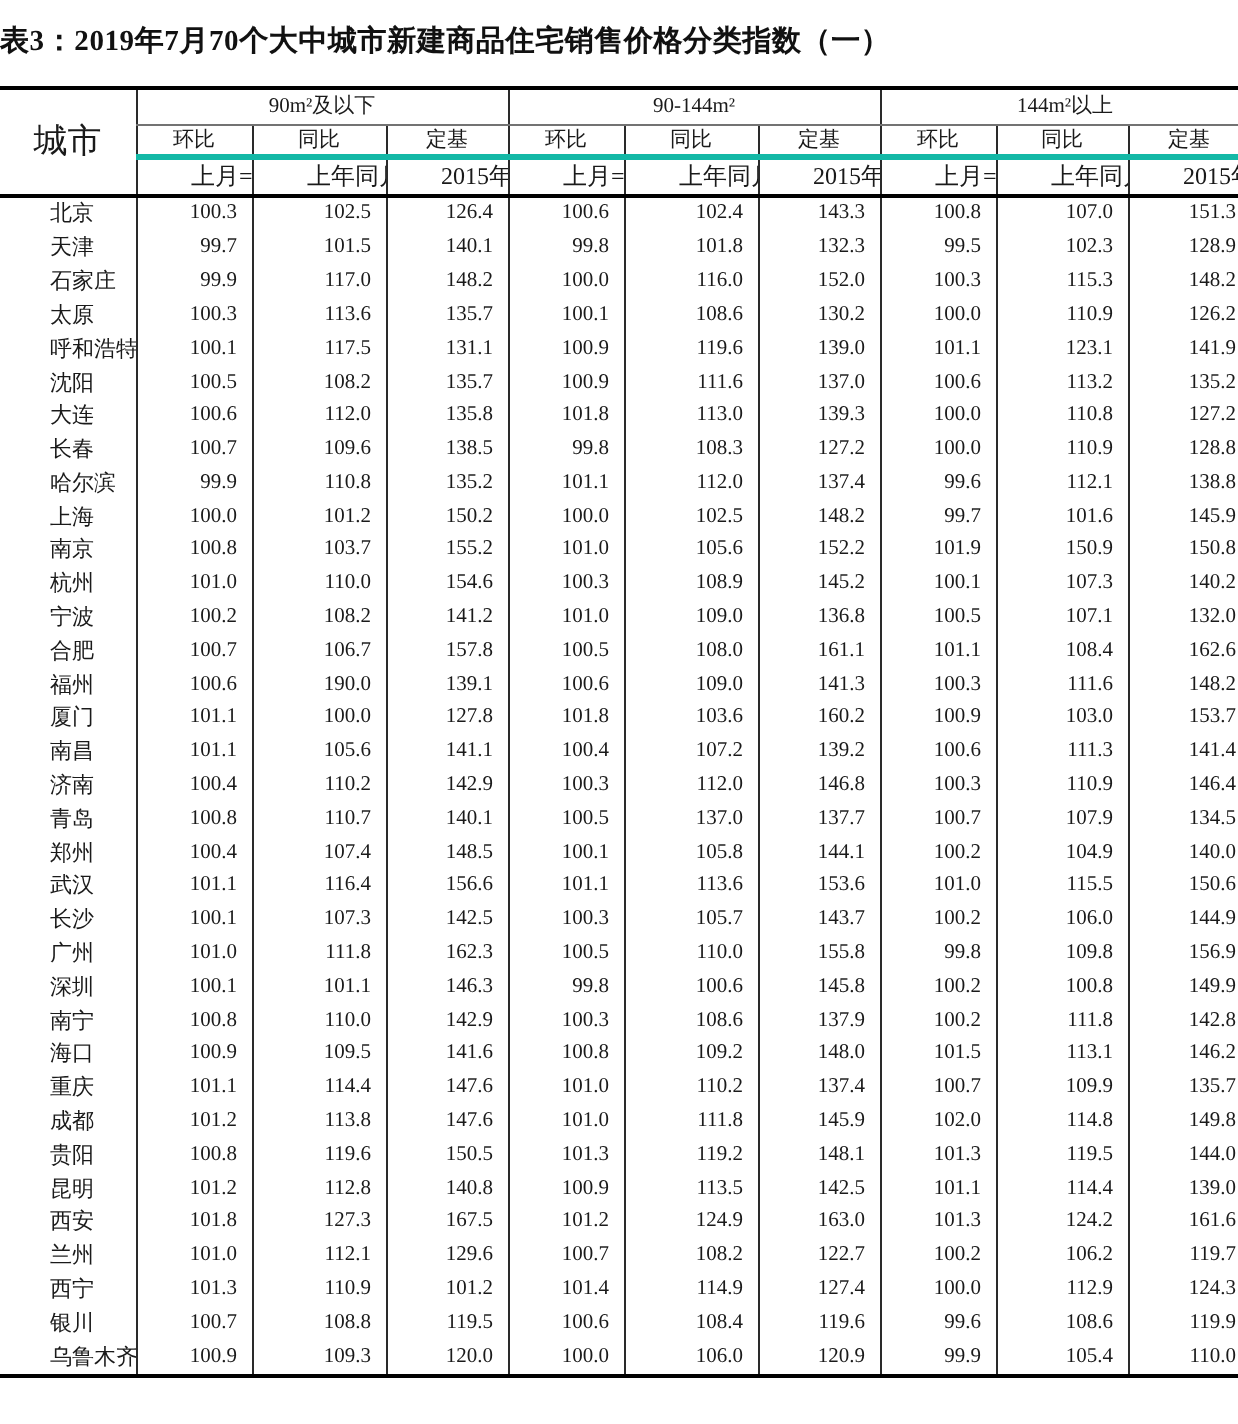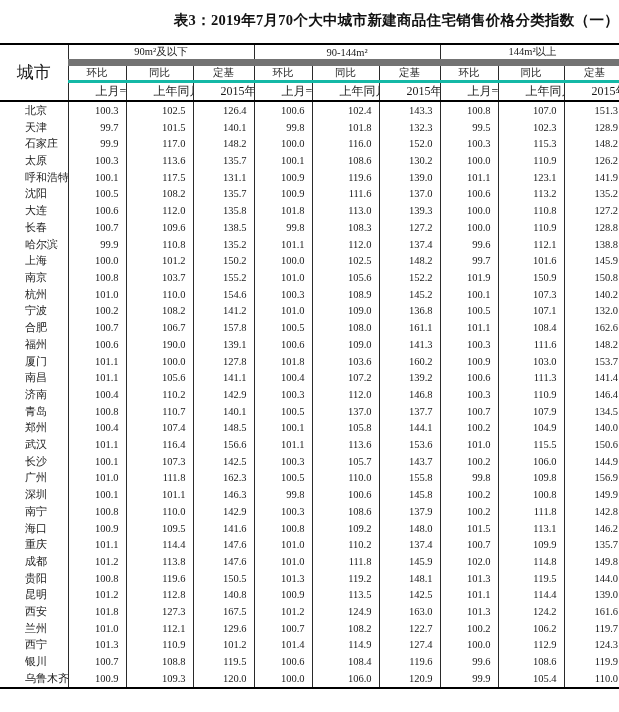--- a/index.html
+++ b/index.html
@@ -1,38 +1,38 @@
 <!DOCTYPE html>
 <html><head>
 <meta charset="utf-8">
 <style>
   html,body{margin:0;padding:0;}
   body{
     width:619px;height:712px;background:#ffffff;overflow:hidden;
     font-family:"Liberation Serif","DejaVu Serif",serif;color:#1a1a1a;
   }
   .title{
-    text-align:right;font-weight:bold;font-size:14.5px;
+    text-align:left;font-weight:bold;font-size:14.5px;
     padding-top:11px;letter-spacing:0.3px;color:#111;
   }
   table.idx{
     border-collapse:collapse;table-layout:fixed;
     width:605px;margin:13px auto 0 auto;height:646px;
     border-top:2.5px solid #000;border-bottom:2.5px solid #000;
   }
   th,td{
     font-weight:normal;font-size:10.5px;padding:0;
     overflow:hidden;white-space:nowrap;
   }
   thead th{text-align:center;border-left:1px solid #2a2a2a;}
   thead tr.r1{height:18px;}
   thead tr.r2{height:16px;}
   thead tr.r3{height:16px;}
   th.city-h{border-left:none;border-bottom:2px solid #000;font-size:17px;}
-  th.grp{border-bottom:7px solid #737373;}
+  th.grp{border-bottom:1px solid #737373;}
   th.met{border-bottom:3px solid #14b8a6;}
   th.base{border-bottom:2px solid #000;font-size:12px;padding-left:27px;}
   thead th.edge{border-right:1px solid #2a2a2a;}
   tbody td{border-left:1px solid #2a2a2a;}
   tbody td.city{
     border-left:none;text-align:justify;text-align-last:justify;
     padding:0 25px;font-size:11px;
   }
   tbody td.num{text-align:right;padding-right:7px;}
 </style>

